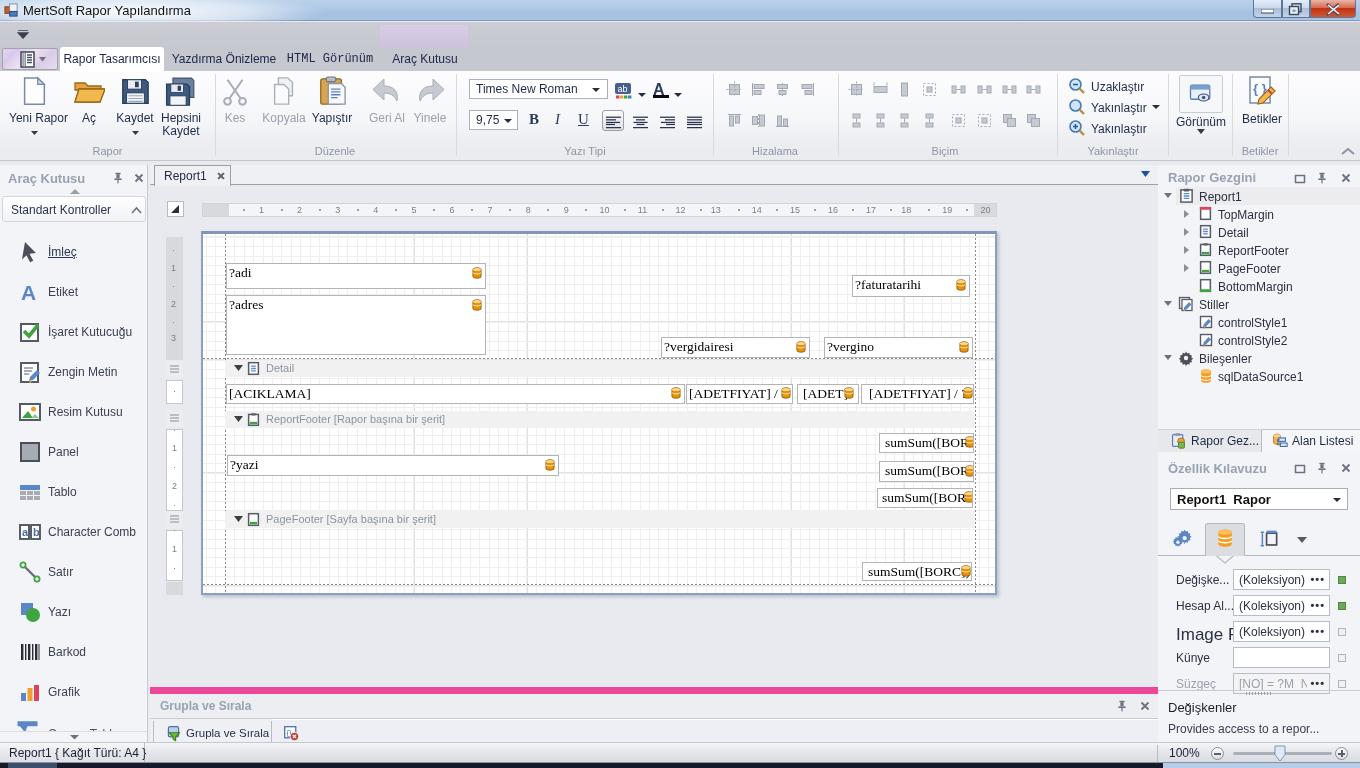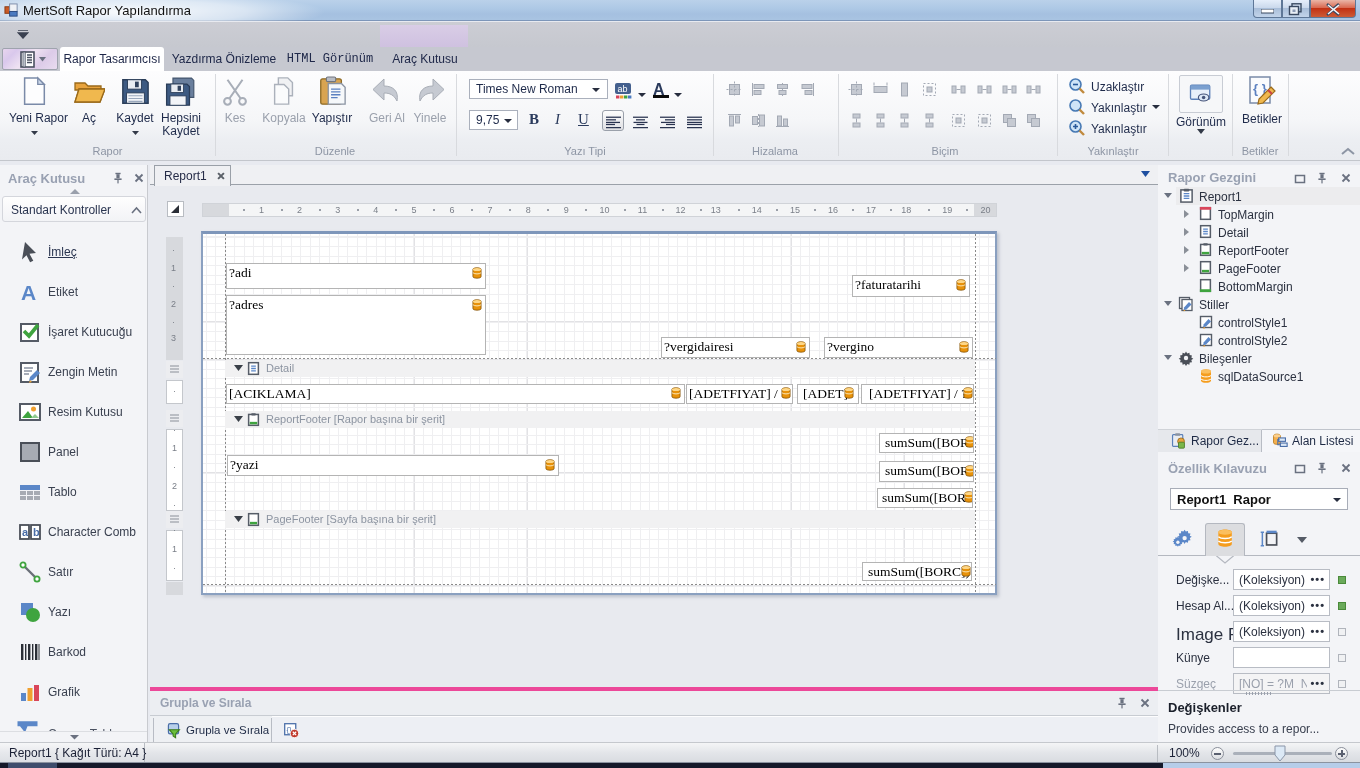--- a/index.html
+++ b/index.html
@@ -42,21 +42,21 @@
 .panel { position:absolute; background:#f3f4f7; }
 .ptitle { font-size:13px; font-weight:bold; color:#99a1b2; }
 
 #toolbox { left:0; top:165px; width:148px; height:577px; border-right:1px solid #c8cacf; }
 .titem { position:absolute; left:0; width:148px; height:40px; }
 .titem .ic { position:absolute; left:18px; top:8px; width:24px; height:24px; }
 .titem .tx { position:absolute; left:48px; top:13px; font-size:12px; color:#3a4150; }
 
 #doctabs { position:absolute; left:150px; top:165px; width:1008px; height:20px; background:#eff0f3; border-bottom:1px solid #9ba1a9; }
 #canvas { position:absolute; left:150px; top:190px; width:1008px; height:497px; background:#e8eaef; overflow:hidden; }
-#grouppanel { position:absolute; left:150px; top:687px; width:1008px; height:55px; background:#eceef2; border-top:4px solid #ec4899; }
+#grouppanel { position:absolute; left:150px; top:687px; width:1008px; height:55px; background:#eceef2; border-top:7px solid #ec4899; }
 
 #rapgez { left:1158px; top:165px; width:202px; height:287px; }
 #alantabs { position:absolute; left:1158px; top:429px; width:202px; height:23px; }
 #ozellik { left:1158px; top:452px; width:202px; height:290px; }
 .treerow { position:absolute; left:0; height:18px; font-size:12px; color:#2b3140; }
 
 #statusbar { position:absolute; left:0; top:742px; width:1360px; height:21px;
   background:linear-gradient(#f4f5f6,#e3e5e9 50%,#d8dbe0); border-top:1px solid #c5c8cd; }
 #bottomstrip { position:absolute; left:0; top:763px; width:1360px; height:5px; background:#15192a; }
 .fieldbox { position:absolute; background:#fff; border:1px solid #b4b4b4; font-family:"Liberation Serif", serif; font-size:13.5px; color:#000; overflow:hidden; white-space:nowrap; }
@@ -1185,21 +1185,21 @@
       </div>
     <div class="abs" style="left:180px;top:202px;width:8px;height:8px;background:#f0f1f3;border:1px solid #b0b4bc"></div>
     <div class="abs" style="left:18px;top:225px;font-size:12px;color:#9aa0ac">Süzgeç</div>
     <div class="abs" style="left:75px;top:221px;width:97px;height:21px;background:#f4f4f5;border:1px solid #b8bcc4">
         <div class="abs" style="left:5px;top:3px;font-size:12px;color:#9aa0ac;white-space:nowrap;overflow:hidden;width:68px">[NO] = ?M_N</div>
         <div class="abs" style="right:4px;top:3px;font-size:11px;font-weight:bold;color:#2b3140;letter-spacing:1px">•••</div>
       </div>
     <div class="abs" style="left:180px;top:228px;width:8px;height:8px;background:#f0f1f3;border:1px solid #b0b4bc"></div>
     <div class="abs" style="left:0;top:238px;width:202px;height:1px;background:#c8ccd2"></div>
     <div class="abs" style="left:88px;top:240px;width:26px;height:3px;background-image:linear-gradient(90deg,#9aa0ac 50%,transparent 50%);background-size:3px 3px"></div>
-    <div class="abs" style="left:10px;top:248px;font-size:13px;font-weight:bold;color:#1a1f2a">Değişkenler</div>
+    <div class="abs" style="left:10px;top:248px;font-size:13px;font-weight:normal;color:#1a1f2a">Değişkenler</div>
     <div class="abs" style="left:10px;top:270px;font-size:12px;color:#3a4150">Provides access to a repor...</div>
   </div>
 
   <div id="statusbar">
     <div class="abs" style="left:0;top:0;width:145px;height:20px;border-right:1px solid #b8bcc2;background:linear-gradient(#f6f7f8,#e6e8ec 50%,#dcdfe4)"></div>
     <div class="abs" style="left:9px;top:3px;font-size:12px;color:#1a2035">Report1 { Kağıt Türü: A4 }</div>
     <div class="abs" style="left:1157px;top:2px;width:1px;height:17px;background:#b8bcc2"></div>
     <div class="abs" style="left:1169px;top:3px;font-size:12px;color:#1a2035">100%</div>
     <div class="abs" style="left:1211px;top:4px;width:13px;height:13px;border-radius:50%;border:1.5px solid #8a8f9a;background:linear-gradient(#fdfdfd,#dcdee2)"></div>
     <div class="abs" style="left:1214px;top:9.5px;width:7px;height:2px;background:#5a6070"></div>

